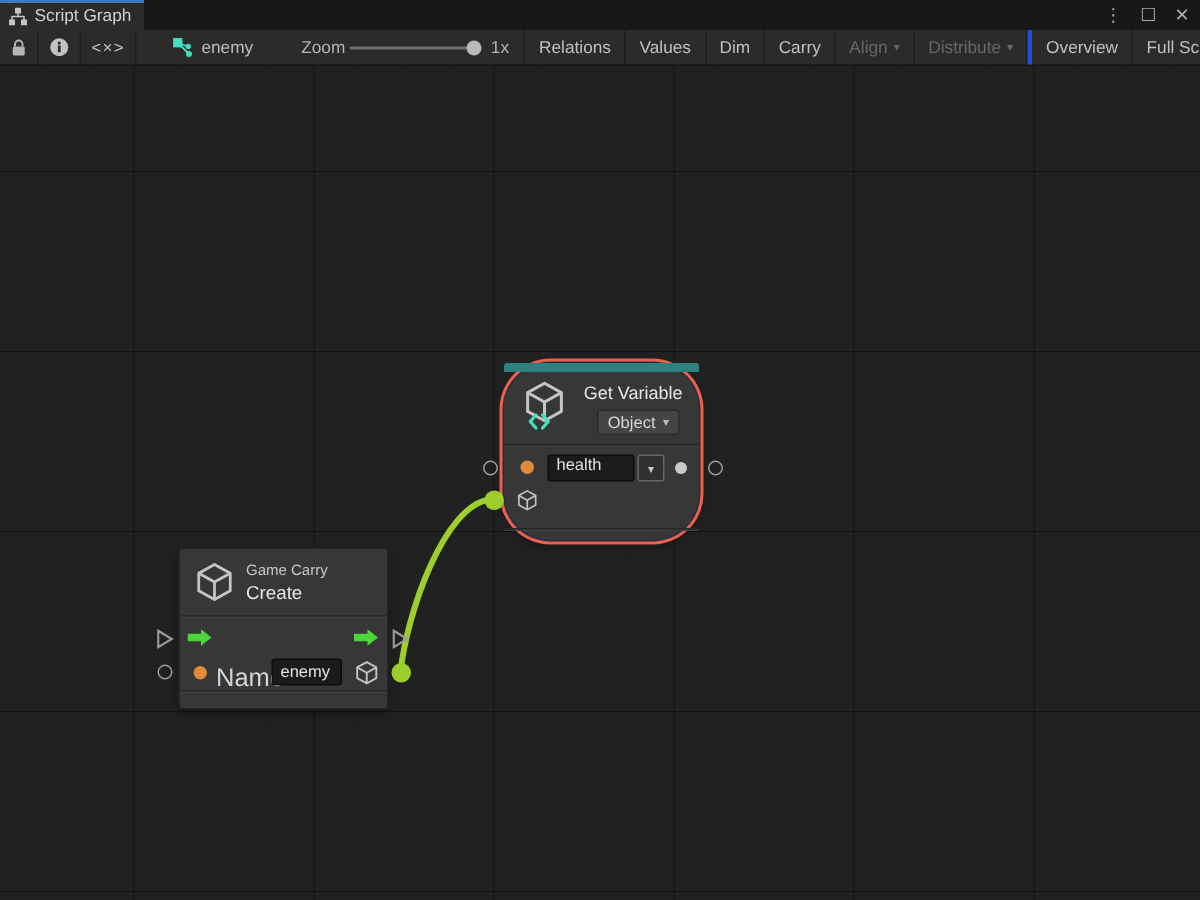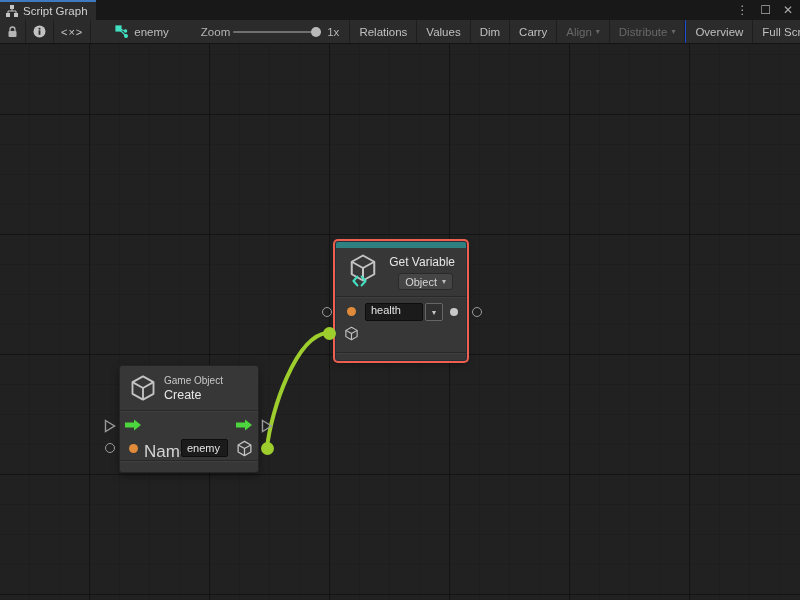--- a/index.html
+++ b/index.html
@@ -66,20 +66,21 @@
   }
   .wire-layer { position:absolute; inset:0; pointer-events:none; }
 
   
   .node {
     position:absolute; background:#373737; border-radius:2px;
     box-shadow:0 0 0 1px #242424, 0 3px 8px rgba(0,0,0,0.45);
   }
   .node.selected {
     box-shadow:0 0 0 1px #22303e, 0 0 0 3px #ee5f4d, 0 3px 8px rgba(0,0,0,0.45);
+    border-radius:31px;
   }
   .accent-strip { position:absolute; top:0; left:0; right:0; height:6px; background:#2e8081; border-radius:2px 2px 0 0; }
   .divider { position:absolute; left:0; right:0; height:1px; background:#282828; box-shadow:0 1px 0 #3f3f3f; }
   .node-title { position:absolute; color:#e6e6e6; font-size:12px; }
   .node-subtitle { position:absolute; color:#c8c8c8; font-size:10px; }
   .dropdown {
     position:absolute; height:17px; background:#454545; border:1px solid #2a2a2a;
     border-radius:3px; display:flex; align-items:center; justify-content:center;
     gap:5px; color:#d6d6d6; font-size:11px; padding:0 6px;
   }
@@ -186,42 +187,42 @@
       </div>
     <div class="tbtn disabled">
       <span>Align</span>
         <span class="chev">▾</span>
     </div>
     <div class="tbtn disabled">
       <span>Distribute</span>
         <span class="chev">▾</span>
     </div>
     <div class="group-gap"></div>
-    <div class="tbtn" style="border-left:1px solid #1d4ed8">
+    <div class="tbtn" style="border-left:3px solid #1d4ed8">
         <span>Overview</span>
       </div>
     <div class="tbtn">
         <span>Full Screen</span>
       </div>
   </div>
 
   <div class="canvas">
 
     <svg class="wire-layer" width="800" height="556" viewBox="0 0 800 556">
       <path d="M 267 404 C 271 366, 296 292, 327 289" fill="none" stroke="#9dce2d" stroke-width="4" stroke-linecap="round" style="pointer-events:stroke"></path>
     </svg>
 
     <div class="node" style="left:120px; top:322px; width:138px; height:106px;">
       <svg width="28" height="28" viewBox="0 0 24 24" style="position:absolute; left:9px; top:8px;">
         <g fill="none" stroke="#c4c4c4" stroke-width="1.6" stroke-linejoin="round">
           <path d="M12 2 L21 7 V17 L12 22 L3 17 V7 Z"></path>
           <path d="M3 7 L12 12 L21 7 M12 12 V22"></path>
         </g>
       </svg>
-      <div class="node-subtitle" style="left:44px; top:9px;">Game Object</div>
+      <div class="node-subtitle" style="left:44px; top:9px;">Game Carry</div>
       <div class="node-title" style="left:44px; top:22px; font-size:12.5px;">Create</div>
       <div class="divider" style="top:44px;"></div>
 
       <svg width="17" height="12" viewBox="0 0 17 12" style="position:absolute; left:5px; top:53px;">
         <path d="M0 3.5 H9 V0.5 L16 6 L9 11.5 V8.5 H0 Z" fill="#4cd53c"></path>
       </svg>
       <svg width="17" height="12" viewBox="0 0 17 12" style="position:absolute; right:5px; top:53px;">
         <path d="M0 3.5 H9 V0.5 L16 6 L9 11.5 V8.5 H0 Z" fill="#4cd53c"></path>
       </svg>
 

